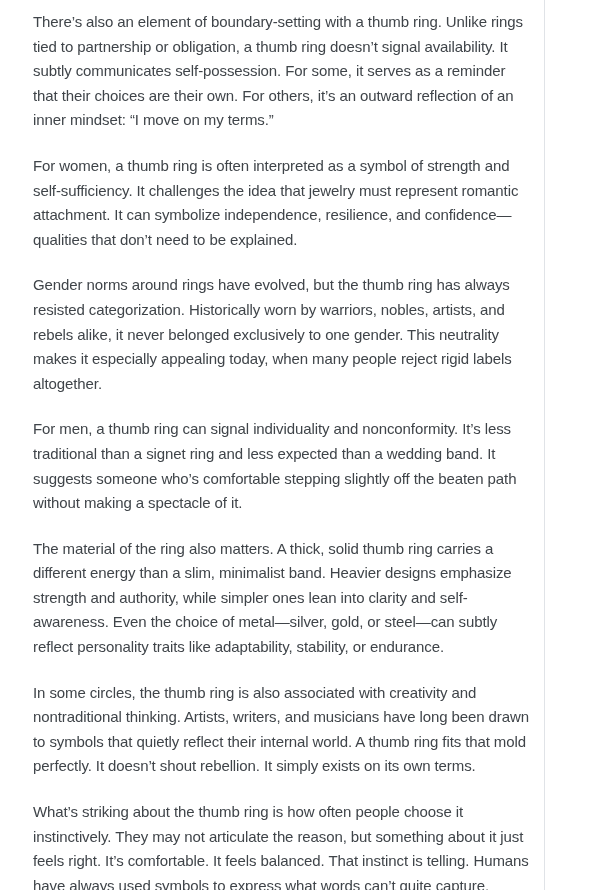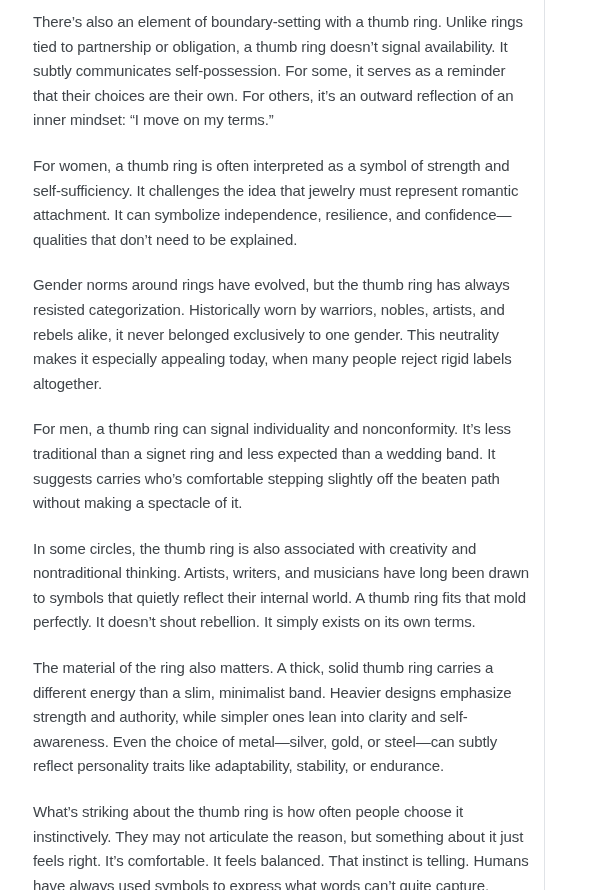--- a/index.html
+++ b/index.html
@@ -34,18 +34,18 @@
   }
 </style>
 </head>
 <body>
 
 <div class="page">
   <div class="article">
     <p>There’s also an element of boundary-setting with a thumb ring. Unlike rings tied to partnership or obligation, a thumb ring doesn’t signal availability. It subtly communicates self-possession. For some, it serves as a reminder that their choices are their own. For others, it’s an outward reflection of an inner mindset: “I move on my terms.”</p>
     <p>For women, a thumb ring is often interpreted as a symbol of strength and self-sufficiency. It challenges the idea that jewelry must represent romantic attachment. It can symbolize independence, resilience, and confidence—qualities that don’t need to be explained.</p>
     <p>Gender norms around rings have evolved, but the thumb ring has always resisted categorization. Historically worn by warriors, nobles, artists, and rebels alike, it never belonged exclusively to one gender. This neutrality makes it especially appealing today, when many people reject rigid labels altogether.</p>
-    <p>For men, a thumb ring can signal individuality and nonconformity. It’s less traditional than a signet ring and less expected than a wedding band. It suggests carries who’s comfortable stepping slightly off the beaten path without making a spectacle of it.</p>
+    <p>For men, a thumb ring can signal individuality and nonconformity. It’s less traditional than a signet ring and less expected than a wedding band. It suggests someone who’s comfortable stepping slightly off the beaten path without making a spectacle of it.</p>
+    <p>The material of the ring also matters. A thick, solid thumb ring carries a different energy than a slim, minimalist band. Heavier designs emphasize strength and authority, while simpler ones lean into clarity and self-awareness. Even the choice of metal—silver, gold, or steel—can subtly reflect personality traits like adaptability, stability, or endurance.</p>
     <p>In some circles, the thumb ring is also associated with creativity and nontraditional thinking. Artists, writers, and musicians have long been drawn to symbols that quietly reflect their internal world. A thumb ring fits that mold perfectly. It doesn’t shout rebellion. It simply exists on its own terms.</p>
-    <p>The material of the ring also matters. A thick, solid thumb ring carries a different energy than a slim, minimalist band. Heavier designs emphasize strength and authority, while simpler ones lean into clarity and self-awareness. Even the choice of metal—silver, gold, or steel—can subtly reflect personality traits like adaptability, stability, or endurance.</p>
     <p>What’s striking about the thumb ring is how often people choose it instinctively. They may not articulate the reason, but something about it just feels right. It’s comfortable. It feels balanced. That instinct is telling. Humans have always used symbols to express what words can’t quite capture.</p>
   </div>
 </div>
 
 </body></html>

